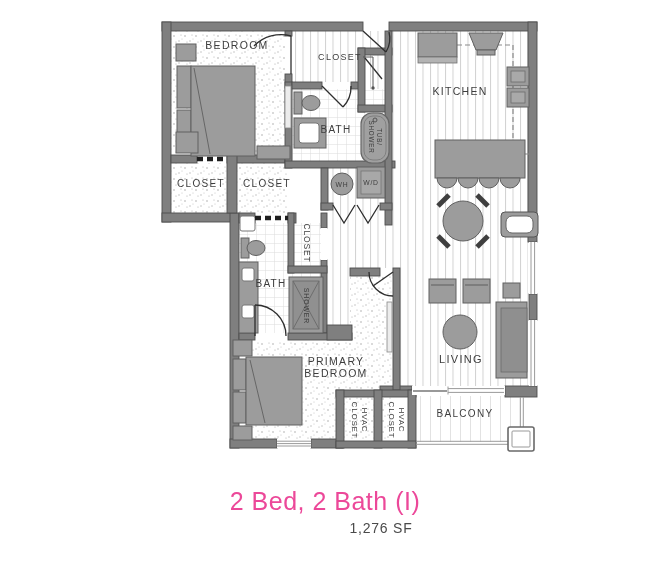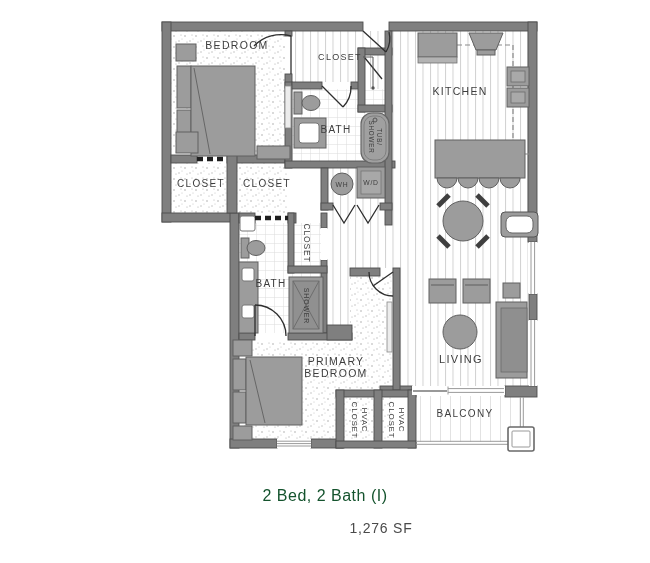--- a/index.html
+++ b/index.html
@@ -6,21 +6,21 @@
   #stage{position:relative;width:650px;height:563px;background:#fff;overflow:hidden;
          font-family:"Liberation Sans",sans-serif;margin-left:40px;}
   svg text{font-family:"Liberation Sans",sans-serif;fill:#3d3d3d;}
   .lbl{letter-spacing:1.3px;text-anchor:middle;}
   .vlbl{letter-spacing:0.8px;text-anchor:middle;}
   .wall{fill:#7f7f7f;stroke:#4e4e4e;stroke-width:0.9;}
   .furn{fill:#9c9c9c;stroke:#606060;stroke-width:1;}
   .door{stroke:#2e2e2e;stroke-width:1.3;fill:none;}
   .winln{stroke:#9a9a9a;stroke-width:1;}
   #caption-title{position:absolute;top:487px;left:0;width:570px;text-align:center;
-    font-size:16px;color:#14532d;letter-spacing:0.5px;}
+    font-size:25px;color:#ec4899;letter-spacing:0.5px;}
   #caption-area{position:absolute;top:520px;left:16px;width:650px;text-align:center;
     font-size:14px;color:#4a4a4a;letter-spacing:0.8px;}
 </style>
 </head>
 <body>
 
 <div id="stage">
 <svg width="650" height="470" viewBox="0 0 650 470">
   <defs>
     <pattern id="speckle" width="11" height="11" patternUnits="userSpaceOnUse">

